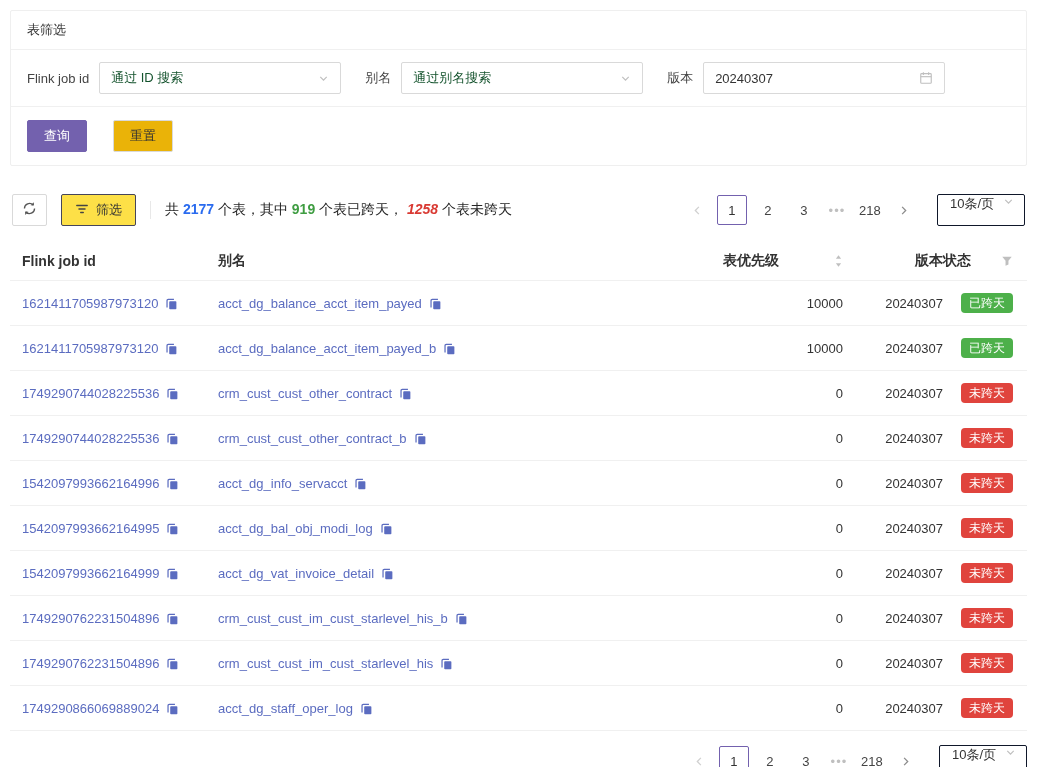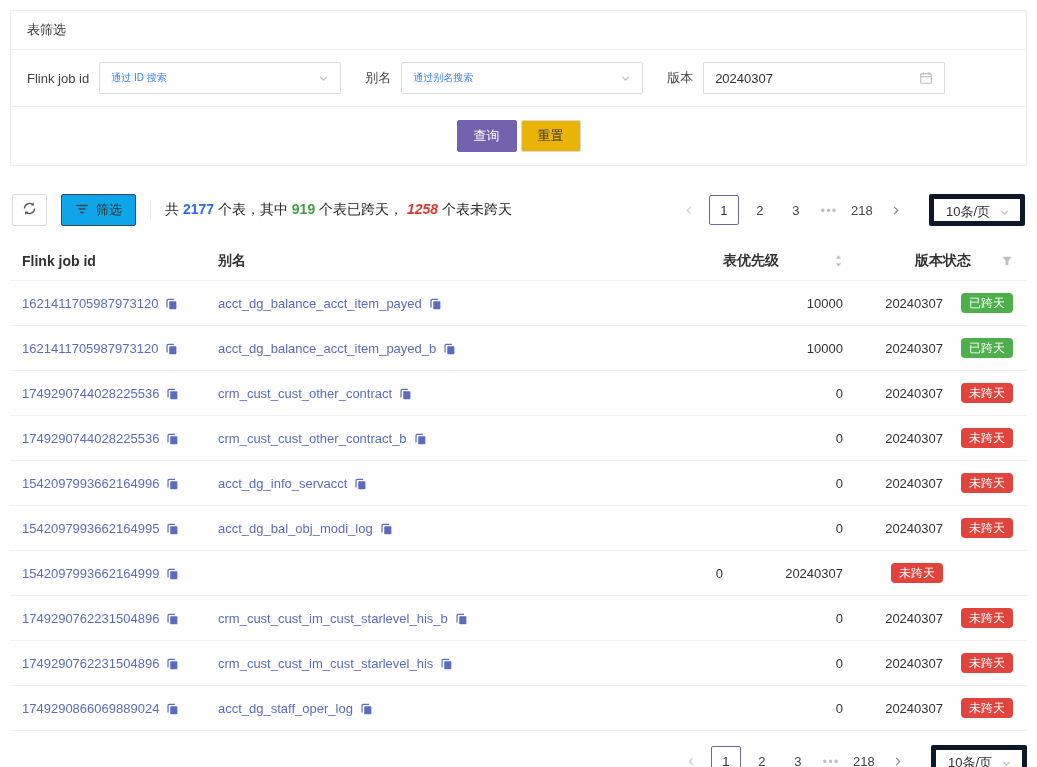--- a/index.html
+++ b/index.html
@@ -15,62 +15,62 @@
   .card-title { padding: 10px 16px; font-size: 13px; color: #333; border-bottom: 1px solid #f0f0f0; }
   .filter-row { display: flex; align-items: center; padding: 12px 16px; border-bottom: 1px solid #f0f0f0; }
   .field { display: flex; align-items: center; margin-right: 24px; }
   .field:last-child { margin-right: 0; }
   .field-label { font-size: 13px; color: #444; margin-right: 10px; white-space: nowrap; }
   .select, .date-input {
     width: 242px; height: 32px; border: 1px solid #d9d9d9; border-radius: 2px;
     display: flex; align-items: center; justify-content: space-between;
     padding: 0 11px; background: #fff; cursor: pointer;
   }
-  .placeholder { color: #3b82f6; font-size: 10px; }
+  .placeholder { color: #14532d; font-size: 13px; }
   .date-value { color: #333; font-size: 13px; }
   .chev, .cal { display: inline-flex; align-items: center; }
 
-  .actions-row { display: flex; justify-content: center; gap: 4px; padding: 13px 16px; }
+  .actions-row { display: flex; justify-content: flex-start; gap: 26px; padding: 13px 16px; }
   .btn {
     height: 32px; padding: 0 16px; font-size: 13px; border-radius: 2px;
     border: 1px solid #d9d9d9; background: #eab308; color: #333; cursor: pointer;
     font-family: inherit;
   }
   .btn.primary { background: var(--accent); border-color: var(--accent); color: #fff; }
 
   
   .toolbar { display: flex; align-items: center; margin: 28px 2px 0 2px; }
   .icon-btn {
     width: 35px; height: 32px; border: 1px solid #d9d9d9; border-radius: 2px;
     background: #fff; display: flex; align-items: center; justify-content: center; cursor: pointer;
   }
   .filter-btn {
     margin-left: 14px; height: 32px; padding: 0 13px; border: 1px solid #45455a;
-    border-radius: 2px; background: #0ea5e9; display: flex; align-items: center; gap: 7px;
+    border-radius: 2px; background: #fde047; display: flex; align-items: center; gap: 7px;
     font-size: 13px; color: #333; cursor: pointer; font-family: inherit;
   }
   .v-divider { width: 1px; height: 18px; background: #e8e8e8; margin: 0 14px; }
   .summary { font-size: 14px; color: #262626; white-space: nowrap; }
   .num { font-weight: 600; }
   .num.blue { color: var(--info); }
   .num.green { color: var(--success); }
   .num.red { color: var(--danger); font-style: italic; }
 
   
   .pagination { margin-left: auto; display: flex; align-items: center; gap: 6px; font-size: 13px; color: #595959; }
   .pg-arrow { width: 26px; height: 30px; display: flex; align-items: center; justify-content: center; cursor: pointer; }
   .pg-item {
     min-width: 30px; height: 30px; display: flex; align-items: center; justify-content: center;
     border-radius: 2px; cursor: pointer; color: #444;
   }
   .pg-item.active { border: 1px solid var(--accent); background: #fff; color: #333; }
   .pg-ellipsis { min-width: 24px; text-align: center; color: #bfbfbf; letter-spacing: 1px; cursor: pointer; }
   .page-size-select {
-    margin-left: 14px; height: 32px; border: 5px solid #0f172a; border-radius: 2px;
-    display: inline-flex; align-items: flex-end; gap: 9px; padding: 0 10px 0 12px;
+    margin-left: 14px; height: 32px; border: 1px solid #0f172a; border-radius: 2px;
+    display: inline-flex; align-items: flex-start; gap: 9px; padding: 0 10px 0 12px;
     font-size: 13px; color: #333; cursor: pointer; background: #fff;
   }
 
   
   .table { margin-top: 15px; }
   .thead, .trow {
     display: grid; grid-template-columns: 196px 1fr 120px 100px 70px;
     align-items: center; padding: 0 14px 0 12px;
   }
   .thead { height: 40px; border-bottom: 1px solid #f0f0f0; font-size: 14px; font-weight: 600; color: #333; }
@@ -325,20 +325,26 @@
           <div class="td c-version">20240307</div>
           <div class="td c-status"><span class="badge danger">未跨天</span></div>
         </div>
         <div class="trow">
           <div class="td c-id"><span class="link">1542097993662164999</span><span class="copy-icon">
               <svg viewBox="0 0 16 16" width="13" height="13">
                 <path d="M11 3H4A1.5 1.5 0 0 0 2.5 4.5V13" fill="none" stroke="currentColor" stroke-width="1.5"></path>
                 <rect x="5.2" y="5.2" width="8.8" height="9.8" rx="1" fill="currentColor"></rect>
               </svg>
             </span></div>
+          <div class="td c-alias"><span class="link">acct_dg_vat_invoice_detail</span><span class="copy-icon">
+              <svg viewBox="0 0 16 16" width="13" height="13">
+                <path d="M11 3H4A1.5 1.5 0 0 0 2.5 4.5V13" fill="none" stroke="currentColor" stroke-width="1.5"></path>
+                <rect x="5.2" y="5.2" width="8.8" height="9.8" rx="1" fill="currentColor"></rect>
+              </svg>
+            </span></div>
           <div class="td c-priority">0</div>
           <div class="td c-version">20240307</div>
           <div class="td c-status"><span class="badge danger">未跨天</span></div>
         </div>
         <div class="trow">
           <div class="td c-id"><span class="link">1749290762231504896</span><span class="copy-icon">
               <svg viewBox="0 0 16 16" width="13" height="13">
                 <path d="M11 3H4A1.5 1.5 0 0 0 2.5 4.5V13" fill="none" stroke="currentColor" stroke-width="1.5"></path>
                 <rect x="5.2" y="5.2" width="8.8" height="9.8" rx="1" fill="currentColor"></rect>
               </svg>

